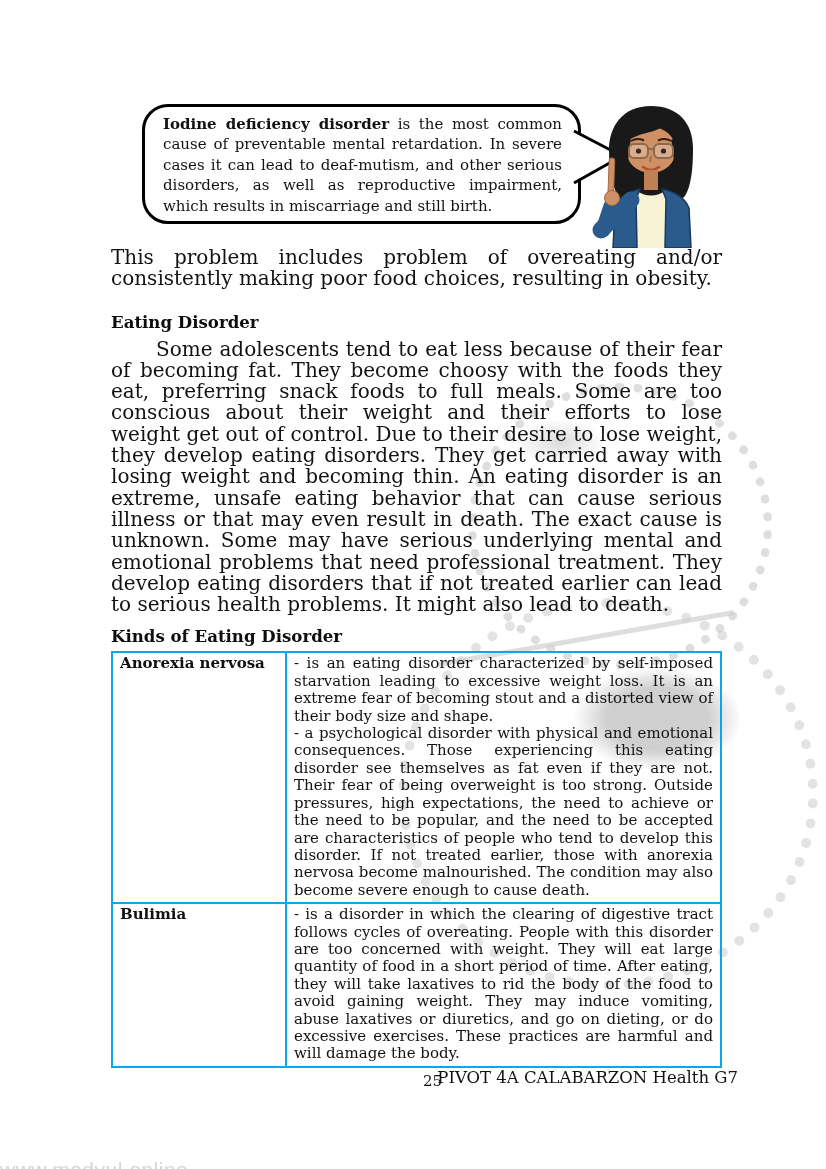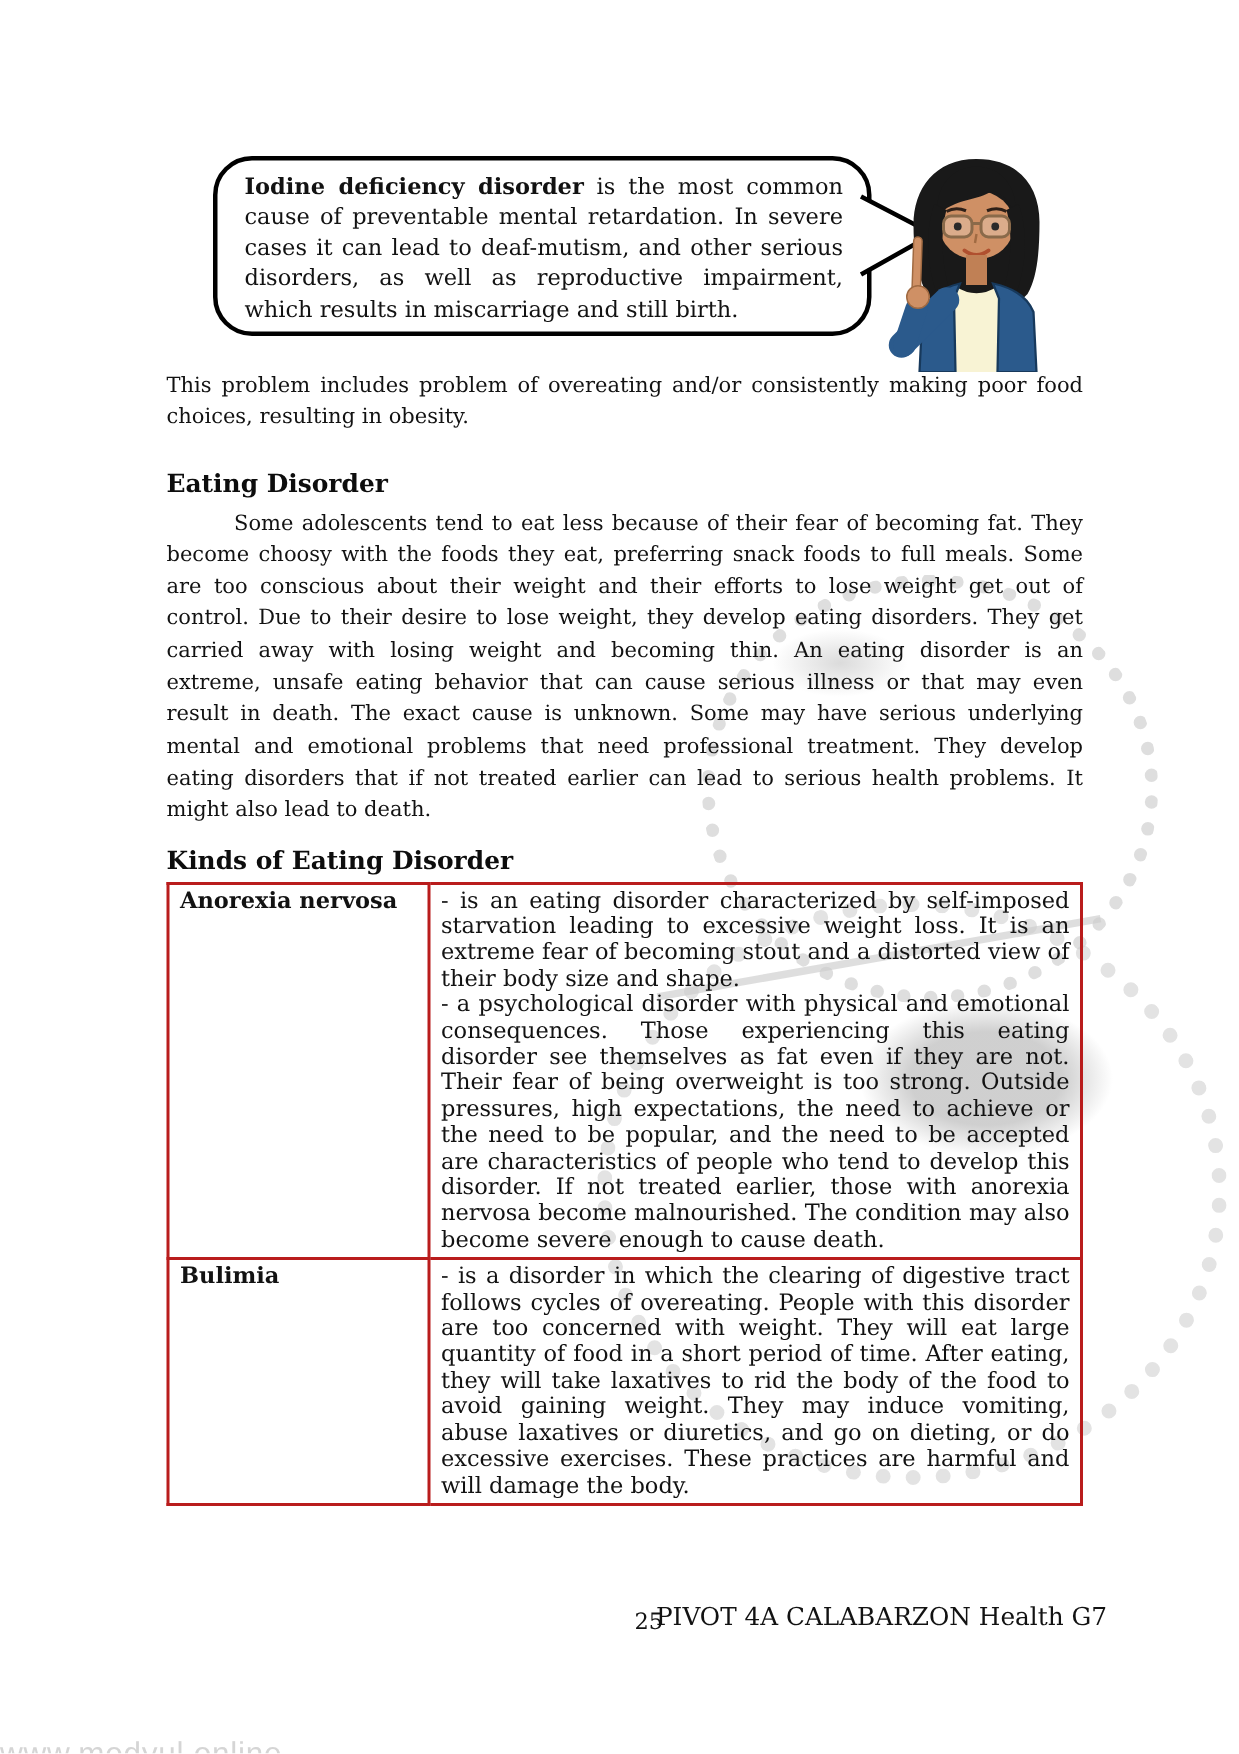--- a/index.html
+++ b/index.html
@@ -32,27 +32,27 @@
     font-size:15px; line-height:20.4px; text-align:justify;
   }
   .bubble b { font-weight:bold; }
   .tail { position:absolute; right:-46px; top:22px; width:52px; height:56px; }
   .character { position:absolute; left:468px; top:100px; width:144px; height:148px; }
 
   h3 { font-size:16.6px; font-weight:bold; margin:0; color:#0d0d0d; }
   .h-nutritional { margin:3px 0 6px; }
   .h-eating { margin:22px 0 0; }
   .h-kinds { margin:11px 0 5px; }
-  p.body { font-size:14px; line-height:21.3px; text-align:justify; margin:0 0 4px; }
+  p.body { font-size:20px; line-height:21.3px; text-align:justify; margin:0 0 4px; }
   p.last { margin-bottom:0; }
   p.indent { text-indent:45px; margin:7px 0 0; }
 
   table.kinds { width:100%; border-collapse:collapse; margin-top:0; }
   table.kinds td {
-    border:2px solid #b91c1c; vertical-align:top;
+    border:2px solid #0ea5e9; vertical-align:top;
     font-size:15px; line-height:17.4px; padding:2px 7px 3px;
   }
   td.term { width:158px; font-weight:bold; font-size:15.6px; padding-top:3px; }
   td.def { text-align:justify; white-space:pre-line; }
 
   
   .footer { position:absolute; left:127px; top:1068px; width:611px; height:26px; z-index:2; }
   .pageno { position:absolute; left:0; right:0; text-align:center; font-size:15px; top:4px; }
   .footright { position:absolute; right:0; top:0; font-size:16.5px; }
   .watermark {

